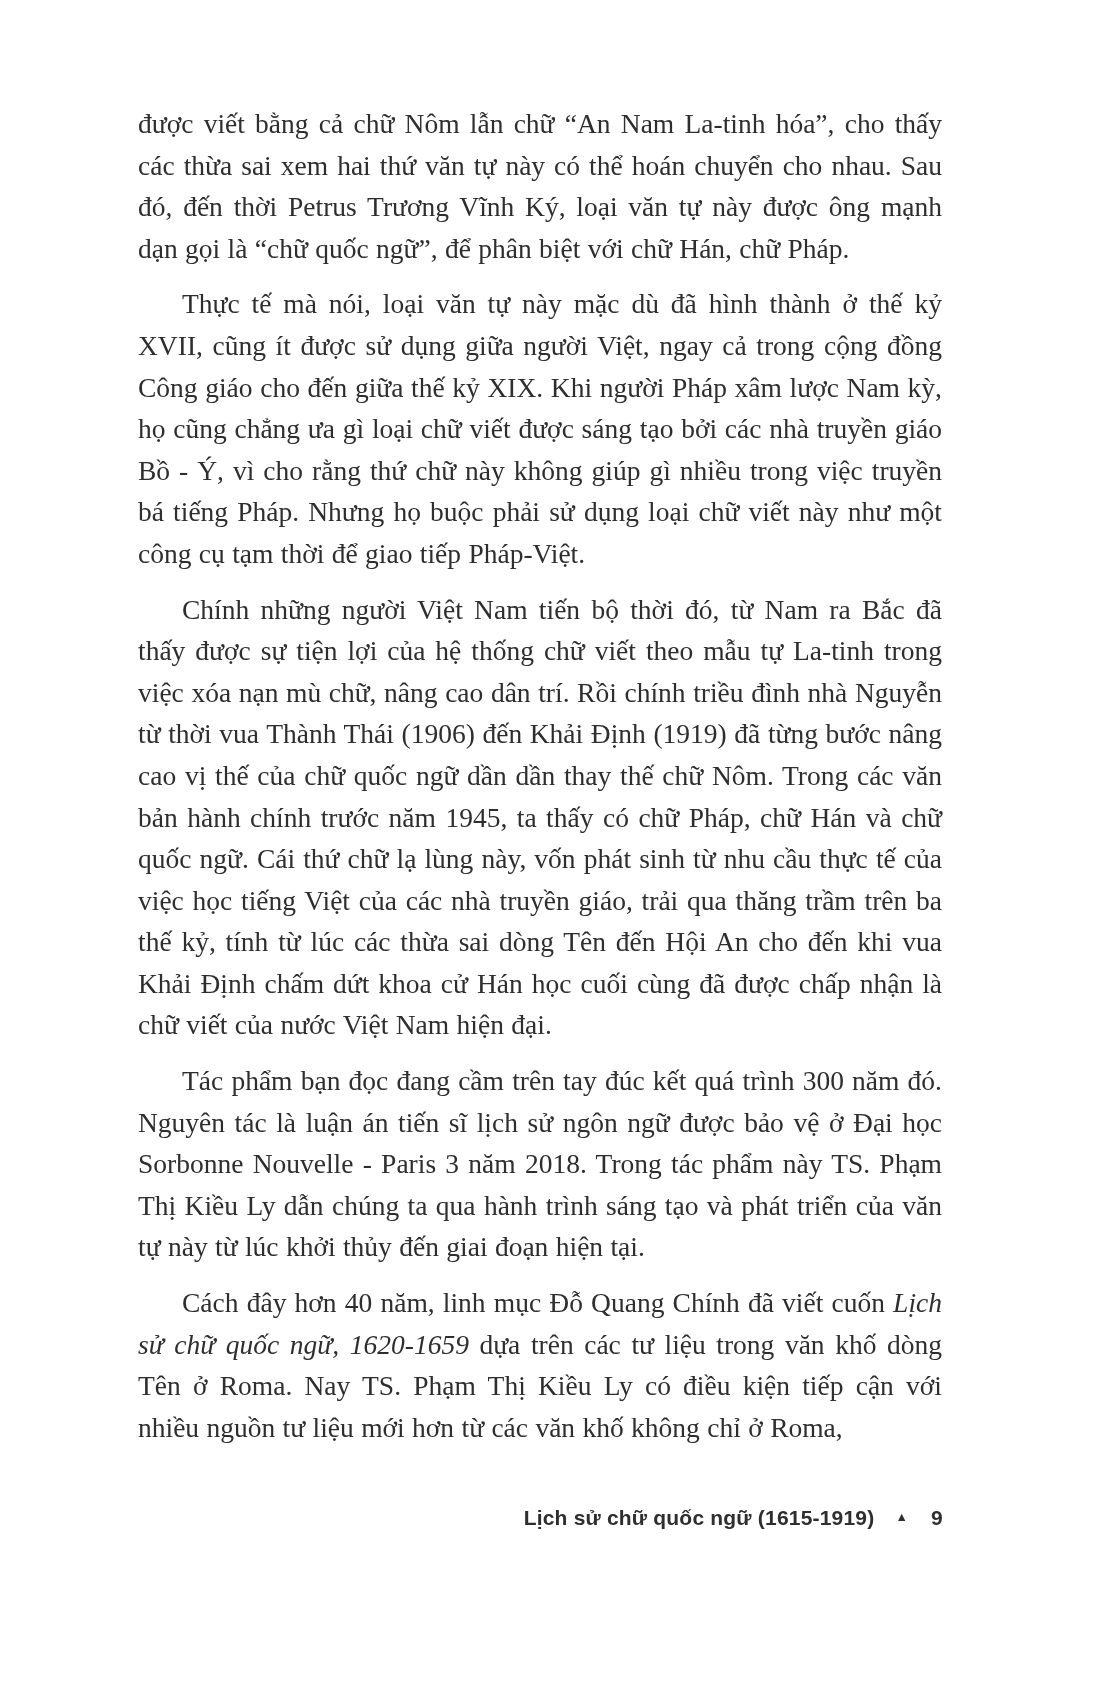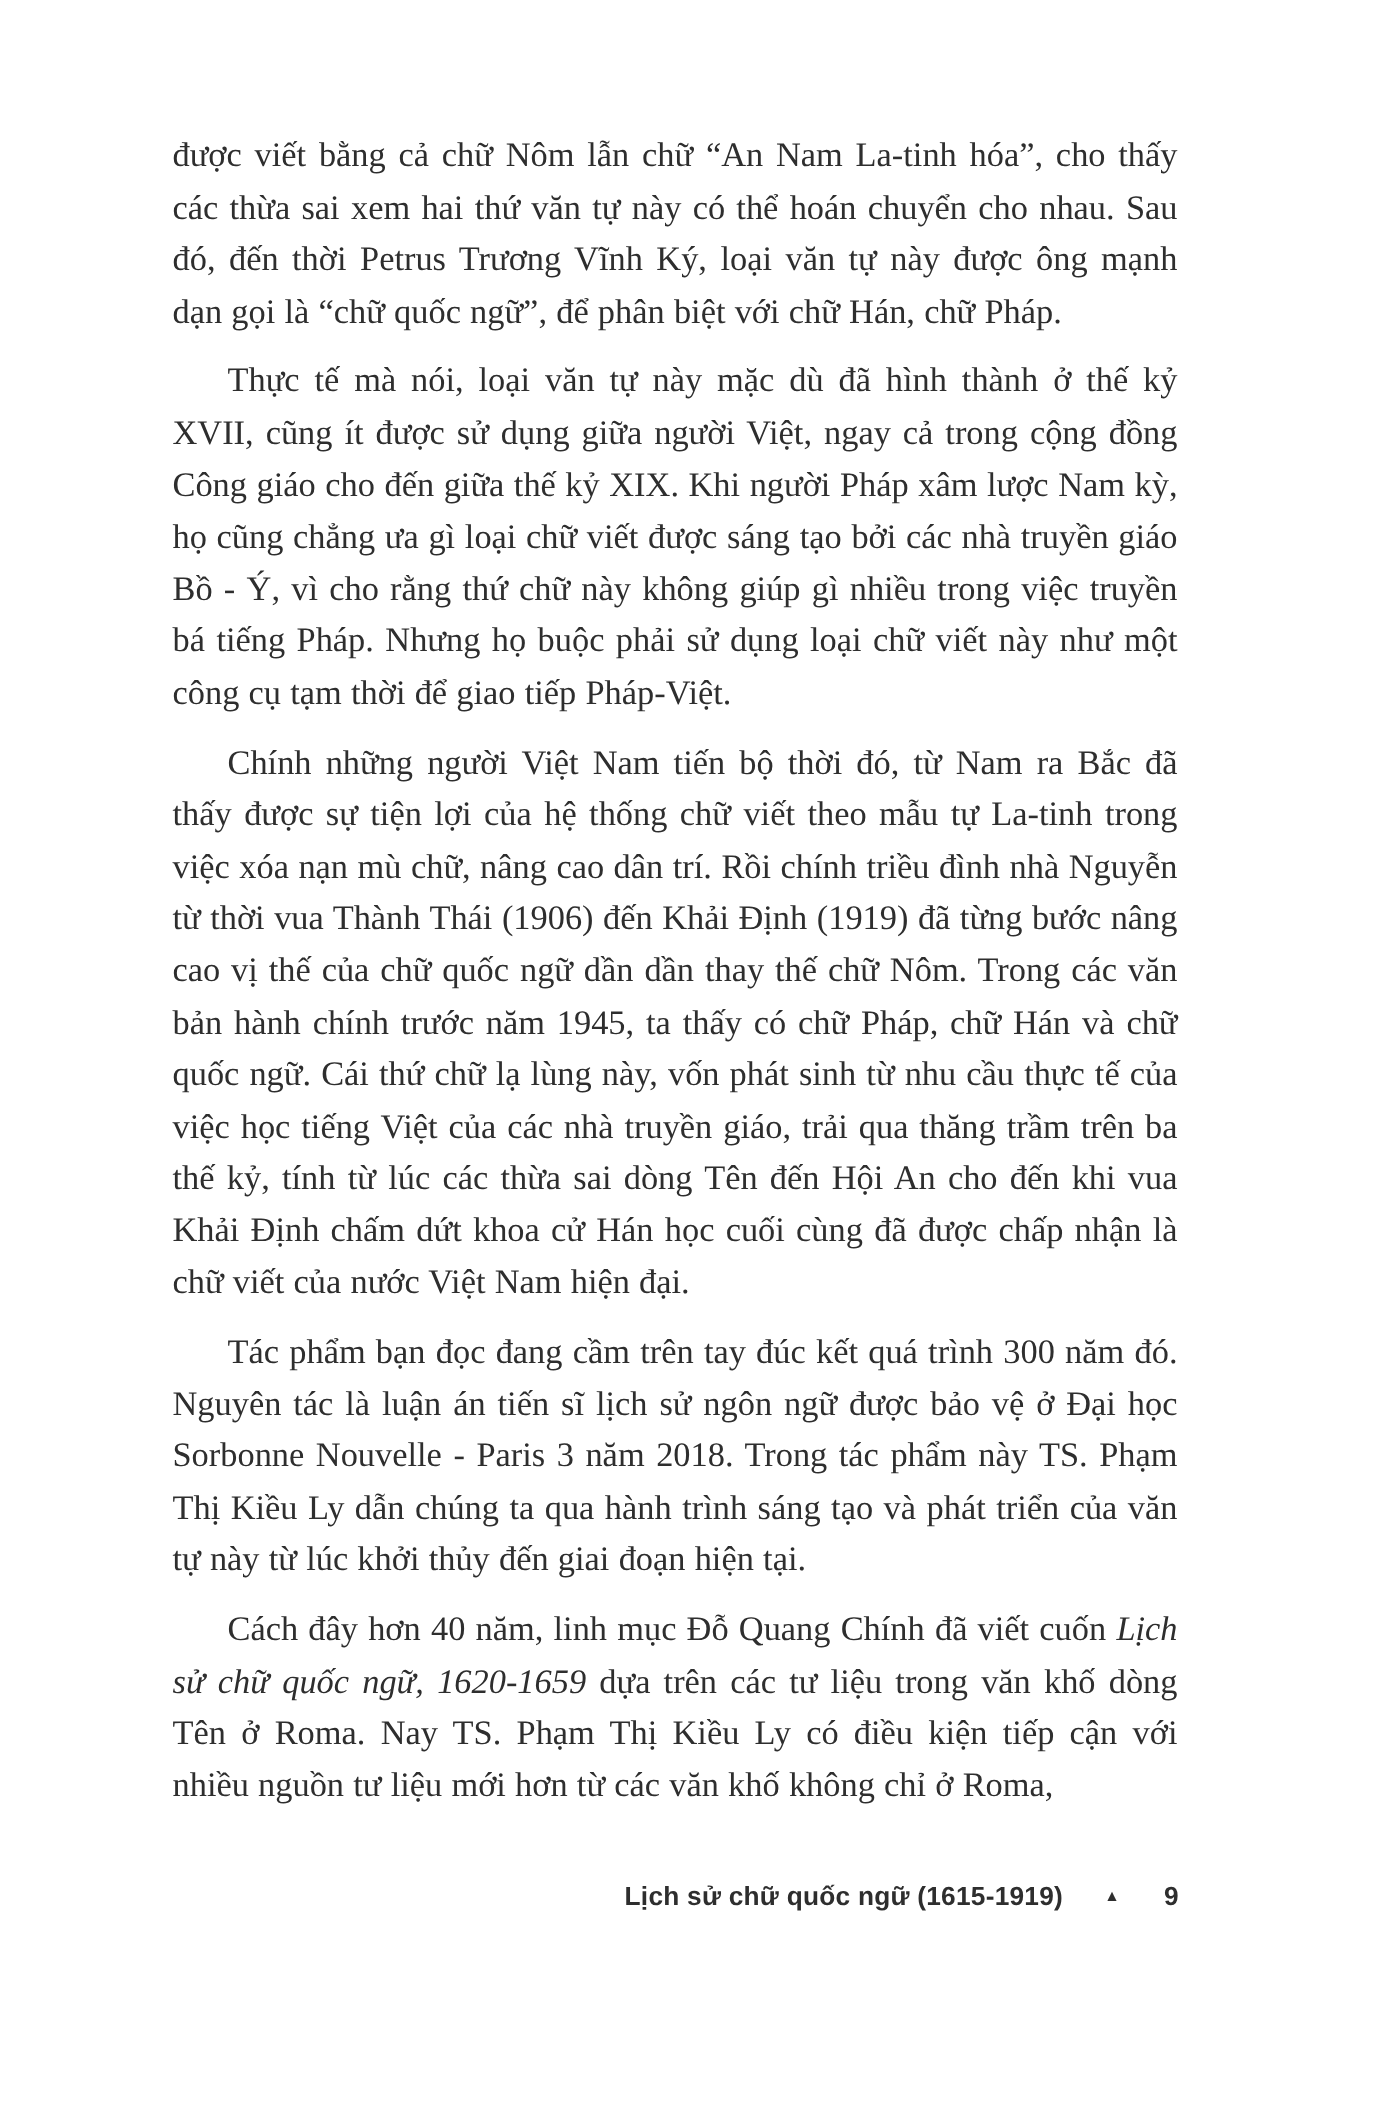--- a/index.html
+++ b/index.html
@@ -35,21 +35,21 @@
   .seg-normal { font-style: normal; }
   .seg-italic { font-style: italic; }
   .footer {
     position: absolute;
     left: 138px;
     top: 1506px;
     width: 805px;
     display: flex;
     justify-content: flex-end;
     align-items: center;
-    gap: 33px;
+    gap: 21px;
     font-family: "Liberation Sans", sans-serif;
     font-size: 21px;
     font-weight: 600;
     color: #2e2e2e;
     letter-spacing: 0.2px;
   }
   .triangle-glyph {
     font-size: 12.5px;
     line-height: 1;
     transform: translateY(-1px);

